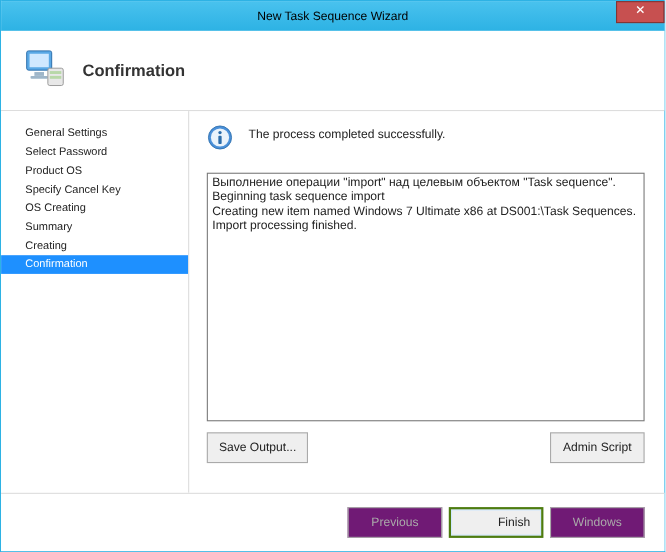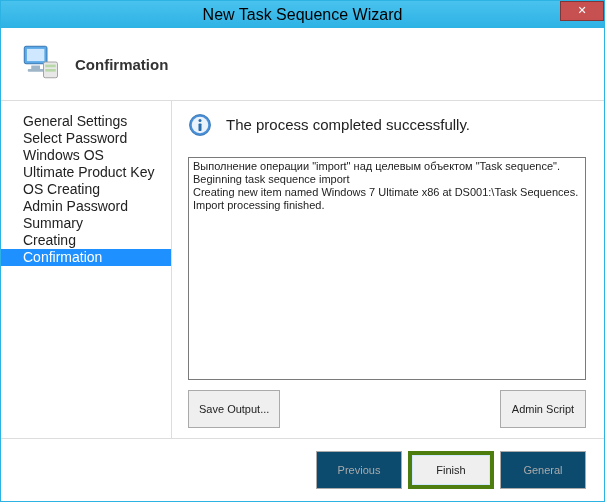--- a/index.html
+++ b/index.html
@@ -26,21 +26,21 @@
     .titlebar {
       height: 28px;
       background: linear-gradient(#49c2ee, #2db2e4);
       border-top: 1px solid #2db2e4;
       display: flex;
       align-items: center;
       justify-content: center;
       position: relative;
     }
     .titlebar-text {
-      font-size: 16px;
+      font-size: 11px;
       color: #000;
       text-align: center;
     }
     .close-button {
       position: absolute;
       right: 0;
       top: 0;
       width: 44px;
       height: 20px;
       background: #c75050;
@@ -73,21 +73,21 @@
       flex: 1;
       border-top: 1px solid #ddd;
       min-height: 0;
     }
     .sidebar {
       width: 170px;
       padding: 12px 0 0 0;
       background: #fff;
     }
     .sidebar-item {
-      font-size: 14px;
+      font-size: 10px;
       color: #222;
       padding: 1px 0 1px 22px;
       line-height: 15px;
       cursor: pointer;
       white-space: nowrap;
     }
     .sidebar-item.selected {
       background: #1e90ff;
       color: #fff;
     }
@@ -108,21 +108,21 @@
     .info-icon {
       width: 24px;
       height: 24px;
       flex: none;
     }
     .info-icon svg {
       width: 24px;
       height: 24px;
     }
     .status-text {
-      font-size: 15px;
+      font-size: 11px;
       color: #222;
       padding-top: 3px;
     }
     .log-box {
       border: 1px solid #7a7a7a;
       background: #fff;
       font-size: 11px;
       color: #222;
       padding: 2px 4px;
       height: 226px;
@@ -131,36 +131,37 @@
       font-family: "Segoe UI", Tahoma, sans-serif;
       line-height: 13px;
     }
     .content-buttons {
       display: flex;
       justify-content: space-between;
       margin-top: 10px;
     }
     .btn {
       font-size: 11px;
-      height: 38px;
+      height: 28px;
       min-width: 86px;
       padding: 0 10px;
       background: #efefef;
       border: 1px solid #aaa;
       color: #222;
       cursor: pointer;
     }
     .btn[disabled] {
       color: #aaa;
       cursor: default;
-      background: #0c4a6e;
+      background: #701a75;
     }
     .btn.default {
-      border: 4px solid #4d7c0f;
+      border: 2px solid #4d7c0f;
       box-shadow: inset 0 0 0 1px #cfe8ff;
+      text-align: right;
     }
     .footer {
       border-top: 1px solid #ddd;
       padding: 12px 18px;
       display: flex;
       justify-content: flex-end;
       gap: 6px;
       background: #fff;
     }
   </style>
@@ -189,24 +190,23 @@
       </svg>
     </div>
     <div class="header-title">Confirmation</div>
   </div>
 
   <div class="body-area">
 
     <div class="sidebar">
       <div class="sidebar-item">General Settings</div>
       <div class="sidebar-item">Select Password</div>
-      <div class="sidebar-item">Windows OS</div>
-      <div class="sidebar-item">Ultimate Product Key</div>
+      <div class="sidebar-item">Product OS</div>
+      <div class="sidebar-item">Specify Cancel Key</div>
       <div class="sidebar-item">OS Creating</div>
-      <div class="sidebar-item">Admin Password</div>
       <div class="sidebar-item">Summary</div>
       <div class="sidebar-item">Creating</div>
       <div class="sidebar-item selected">Confirmation</div>
     </div>
 
     <div class="content">
 
       <div class="status-row">
         <div class="info-icon">
           <svg viewBox="0 0 32 32">
@@ -229,16 +229,16 @@
         <button class="btn">Admin Script</button>
       </div>
 
     </div>
 
   </div>
 
   <div class="footer">
     <button class="btn" disabled="">Previous</button>
     <button class="btn default">Finish</button>
-    <button class="btn" disabled="">General</button>
+    <button class="btn" disabled="">Windows</button>
   </div>
 
 </div>
 
 </body></html>

